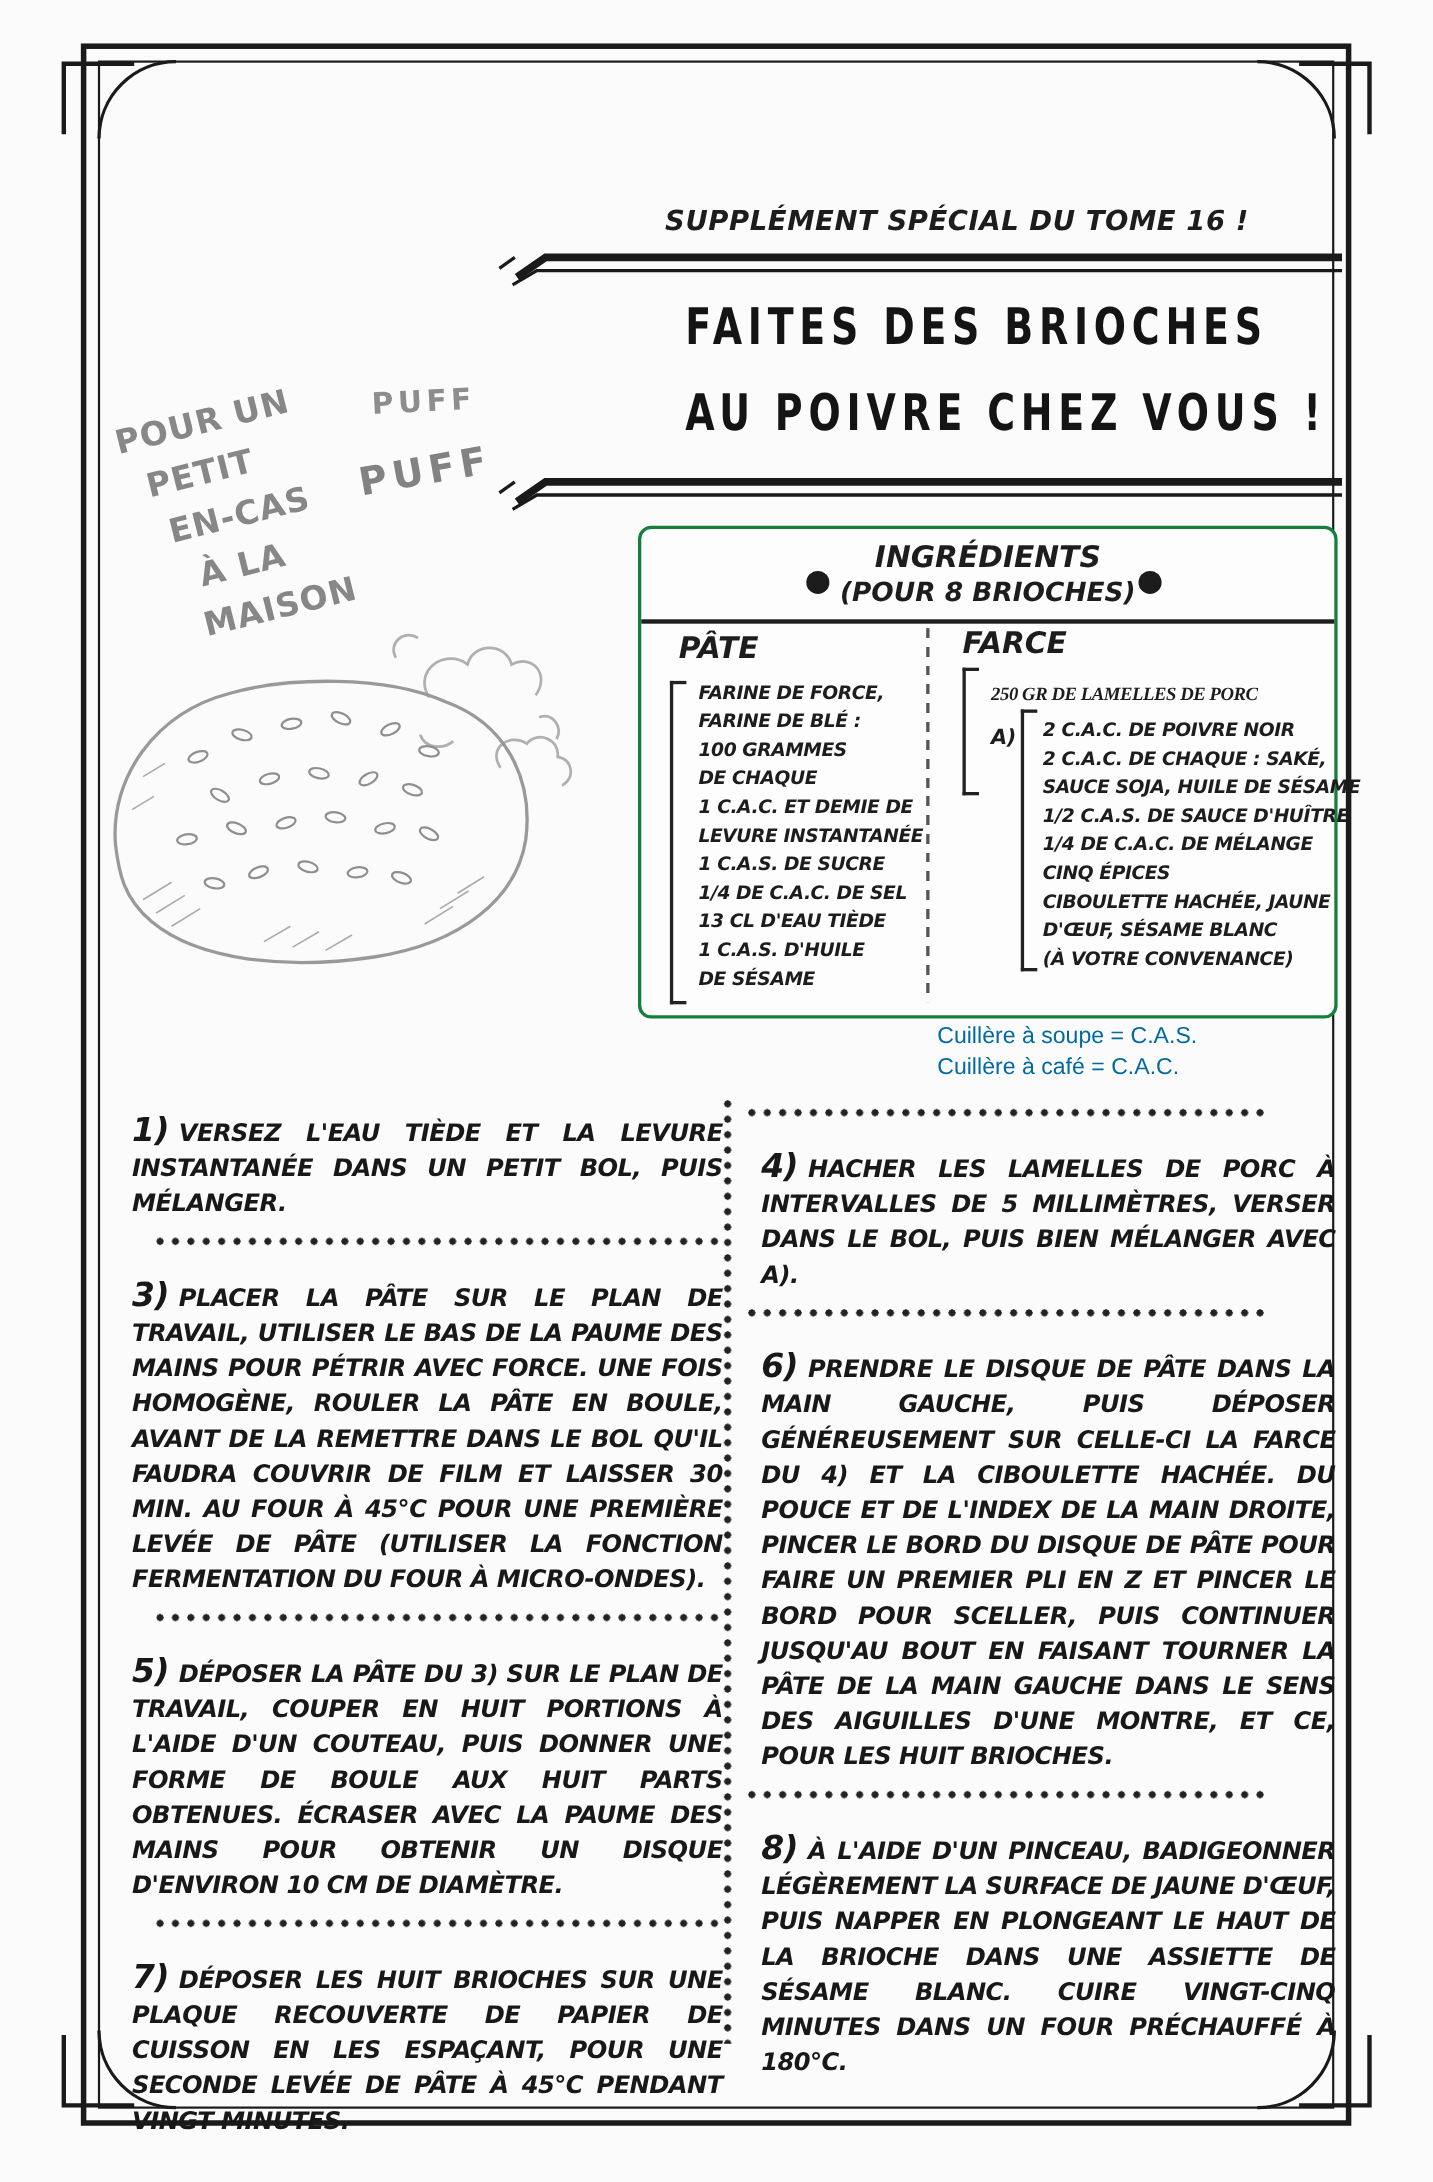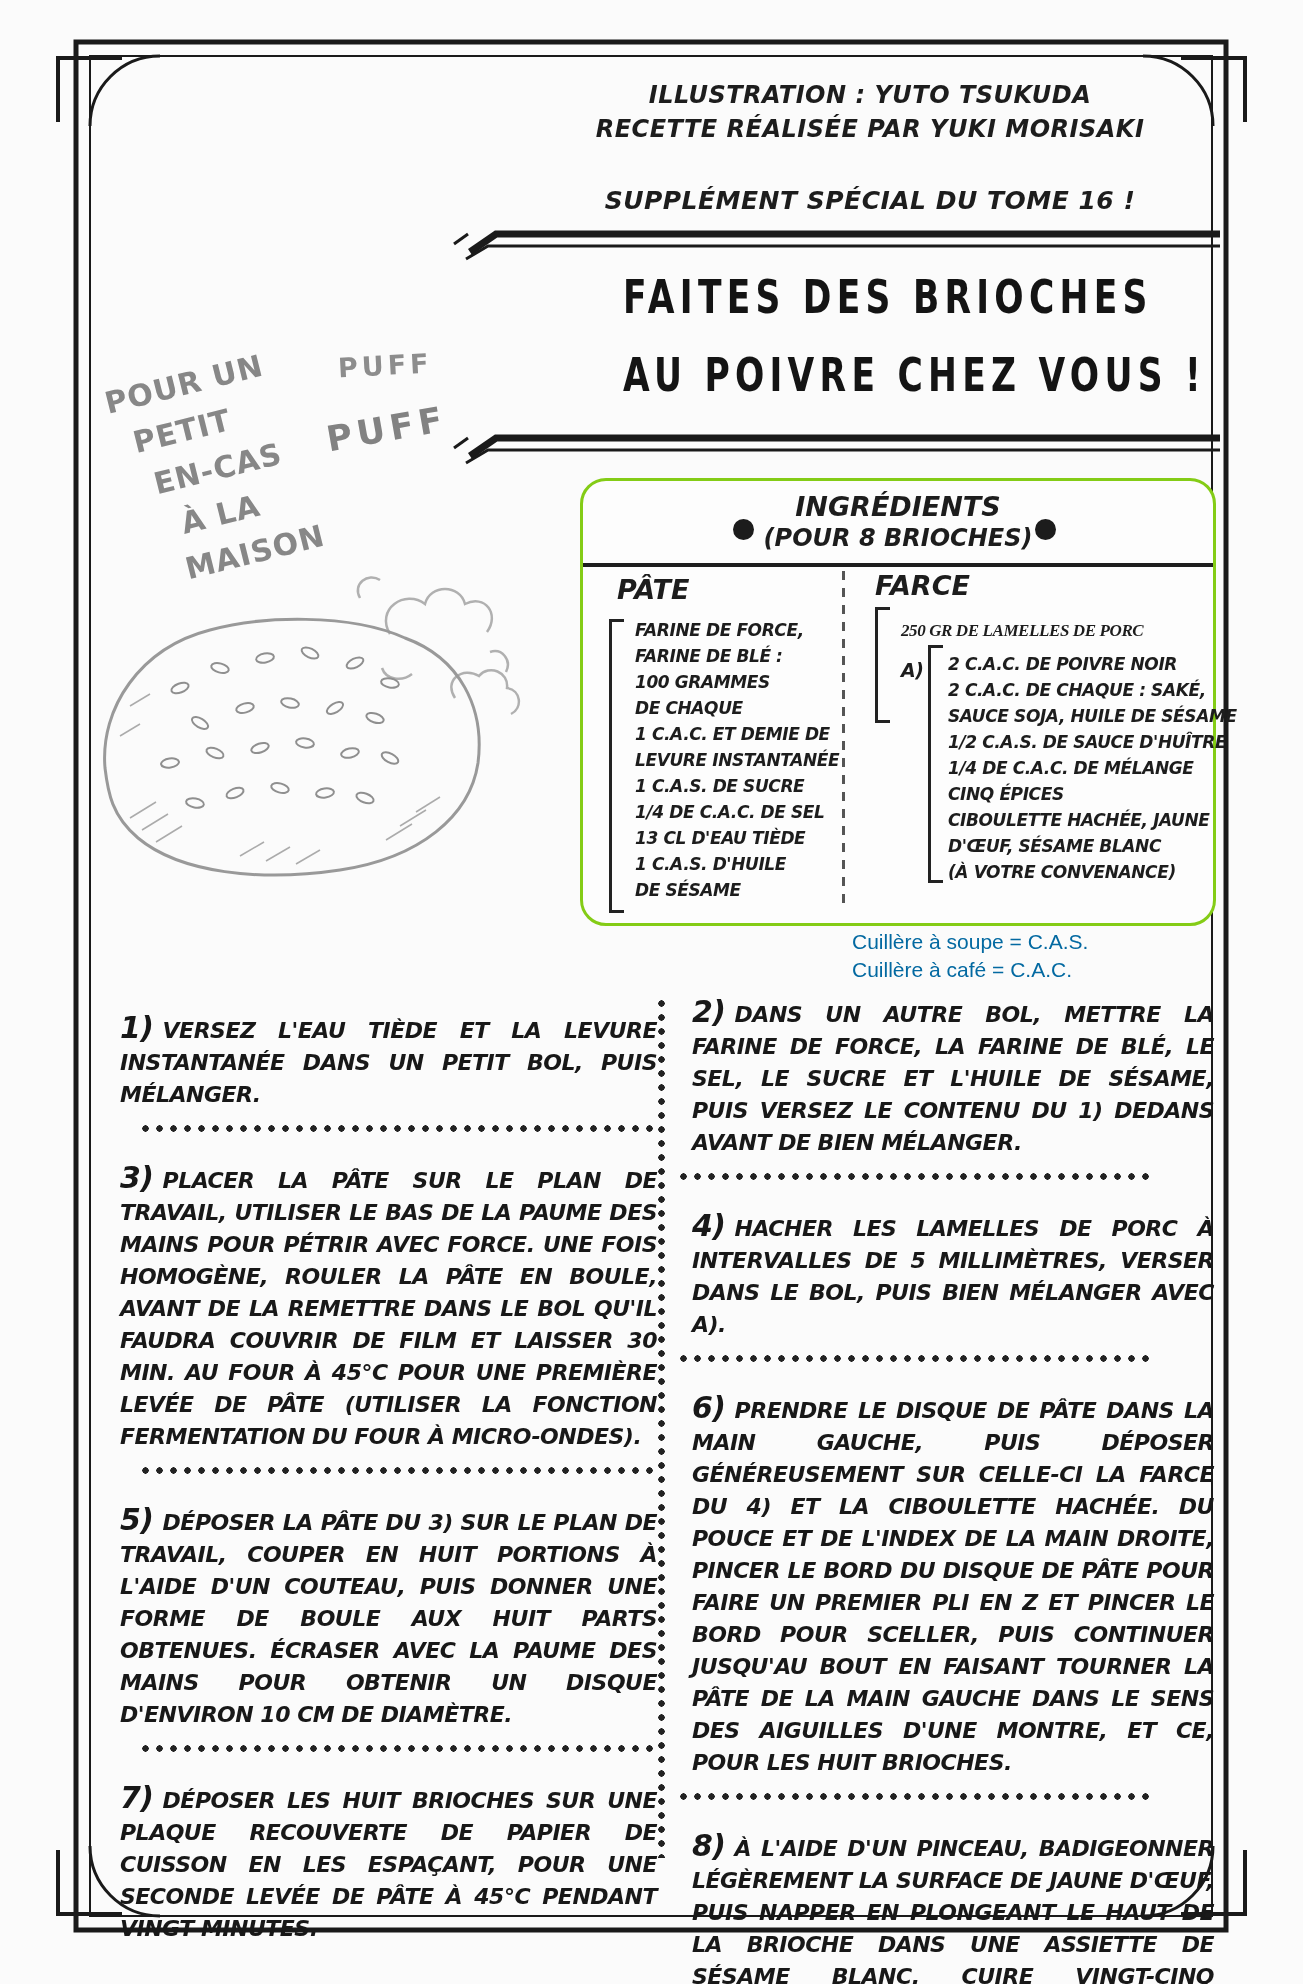--- a/index.html
+++ b/index.html
@@ -22,21 +22,21 @@
   
   .hand{left:100px;top:382px;transform:rotate(-14deg);transform-origin:0 0;
         color:#878787;font:600 30px/45px "DejaVu Sans",sans-serif;letter-spacing:1px;}
   .hand div{white-space:nowrap;}
   .puff1{left:338px;top:352px;color:#8d8d8d;font:700 27px/27px "DejaVu Sans",sans-serif;
          letter-spacing:4px;transform:rotate(-3deg);}
   .puff2{left:326px;top:412px;color:#828282;font:700 35px/35px "DejaVu Sans",sans-serif;
          letter-spacing:5px;transform:rotate(-10deg);}
 
   
-  .ingbox{left:580px;top:478px;width:630px;height:442px;border:3px solid #84cc16;border-radius:26px;background:#fdfdfd;}
+  .ingbox{left:580px;top:478px;width:630px;height:442px;border:3px solid #15803d;border-radius:12px;background:#fdfdfd;}
   .ing-h1{left:0;top:10px;width:100%;text-align:center;font:italic 700 27px/32px "DejaVu Sans",sans-serif;}
   .ing-h2{left:0;top:42px;width:100%;text-align:center;font:italic 700 24px/30px "DejaVu Sans",sans-serif;}
   .dot{width:21px;height:21px;border-radius:50%;background:#1c1c1c;top:38px;}
   .ing-rule{left:0;top:82px;width:100%;height:4px;background:#1e1e1e;}
   .col-title{font:italic 700 27px/30px "DejaVu Sans",sans-serif;}
   .ing-item{font:italic 700 17px/26px "DejaVu Sans",sans-serif;letter-spacing:-.4px;white-space:nowrap;}
   .bracket{width:12px;border-left:3px solid #222;border-top:3px solid #222;border-bottom:3px solid #222;}
   .vdash{left:259px;top:90px;width:3px;height:340px;
          background:repeating-linear-gradient(#555 0 9px,transparent 9px 17px);}
 
@@ -66,24 +66,20 @@
     <path d="M 160 56 A 70 70 0 0 0 90 126" fill="none" stroke="#1a1a1a" stroke-width="3"></path>
     <path d="M 1213 126 A 70 70 0 0 0 1143 56" fill="none" stroke="#1a1a1a" stroke-width="3"></path>
     <path d="M 1143 1916 A 70 70 0 0 0 1213 1846" fill="none" stroke="#1a1a1a" stroke-width="3"></path>
     <path d="M 90 1846 A 70 70 0 0 0 160 1916" fill="none" stroke="#1a1a1a" stroke-width="3"></path>
     <path d="M 58 122 V 58 H 122" fill="none" stroke="#1a1a1a" stroke-width="4"></path>
     <path d="M 1181 58 H 1245 V 122" fill="none" stroke="#1a1a1a" stroke-width="4"></path>
     <path d="M 1245 1850 V 1914 H 1181" fill="none" stroke="#1a1a1a" stroke-width="4"></path>
     <path d="M 122 1914 H 58 V 1850" fill="none" stroke="#1a1a1a" stroke-width="4"></path>
   </svg>
 
-  <div class="abs credits">
-    <div>ILLUSTRATION : YUTO TSUKUDA</div>
-    <div>RECETTE RÉALISÉE PAR YUKI MORISAKI</div>
-  </div>
 
   <div class="abs supplement">SUPPLÉMENT SPÉCIAL DU TOME 16 !</div>
 
   <svg class="abs" width="770" height="36" viewBox="0 0 770 36" style="left:452px;top:226px;">
     <path d="M 768 8 H 44 L 18 26" fill="none" stroke="#1a1a1a" stroke-width="7"></path>
     <path d="M 768 20 H 36 L 14 33" fill="none" stroke="#1a1a1a" stroke-width="3"></path>
     <path d="M 16 8 L 2 18" fill="none" stroke="#1a1a1a" stroke-width="3"></path>
   </svg>
 
   <div class="abs title">
@@ -208,21 +204,20 @@
     <p class="step"><span class="stepnum">1)</span><span>VERSEZ L'EAU TIÈDE ET LA LEVURE INSTANTANÉE DANS UN PETIT BOL, PUIS MÉLANGER.</span></p>
     <div class="dots-h"></div>
     <p class="step"><span class="stepnum">3)</span><span>PLACER LA PÂTE SUR LE PLAN DE TRAVAIL, UTILISER LE BAS DE LA PAUME DES MAINS POUR PÉTRIR AVEC FORCE. UNE FOIS HOMOGÈNE, ROULER LA PÂTE EN BOULE, AVANT DE LA REMETTRE DANS LE BOL QU'IL FAUDRA COUVRIR DE FILM ET LAISSER 30 MIN. AU FOUR À 45°C POUR UNE PREMIÈRE LEVÉE DE PÂTE (UTILISER LA FONCTION FERMENTATION DU FOUR À MICRO-ONDES).</span></p>
     <div class="dots-h"></div>
     <p class="step"><span class="stepnum">5)</span><span>DÉPOSER LA PÂTE DU 3) SUR LE PLAN DE TRAVAIL, COUPER EN HUIT PORTIONS À L'AIDE D'UN COUTEAU, PUIS DONNER UNE FORME DE BOULE AUX HUIT PARTS OBTENUES. ÉCRASER AVEC LA PAUME DES MAINS POUR OBTENIR UN DISQUE D'ENVIRON 10 CM DE DIAMÈTRE.</span></p>
     <div class="dots-h"></div>
     <p class="step"><span class="stepnum">7)</span><span>DÉPOSER LES HUIT BRIOCHES SUR UNE PLAQUE RECOUVERTE DE PAPIER DE CUISSON EN LES ESPAÇANT, POUR UNE SECONDE LEVÉE DE PÂTE À 45°C PENDANT VINGT MINUTES.</span></p>
   </div>
 
   <div class="abs stepcol col-right" style="left:680px;top:996px;width:534px;">
-    <p class="step"><span class="stepnum">2)</span><span>DANS UN AUTRE BOL, METTRE LA FARINE DE FORCE, LA FARINE DE BLÉ, LE SEL, LE SUCRE ET L'HUILE DE SÉSAME, PUIS VERSEZ LE CONTENU DU 1) DEDANS AVANT DE BIEN MÉLANGER.</span></p>
     <div class="dots-h"></div>
     <p class="step"><span class="stepnum">4)</span><span>HACHER LES LAMELLES DE PORC À INTERVALLES DE 5 MILLIMÈTRES, VERSER DANS LE BOL, PUIS BIEN MÉLANGER AVEC A).</span></p>
     <div class="dots-h"></div>
     <p class="step"><span class="stepnum">6)</span><span>PRENDRE LE DISQUE DE PÂTE DANS LA MAIN GAUCHE, PUIS DÉPOSER GÉNÉREUSEMENT SUR CELLE-CI LA FARCE DU 4) ET LA CIBOULETTE HACHÉE. DU POUCE ET DE L'INDEX DE LA MAIN DROITE, PINCER LE BORD DU DISQUE DE PÂTE POUR FAIRE UN PREMIER PLI EN Z ET PINCER LE BORD POUR SCELLER, PUIS CONTINUER JUSQU'AU BOUT EN FAISANT TOURNER LA PÂTE DE LA MAIN GAUCHE DANS LE SENS DES AIGUILLES D'UNE MONTRE, ET CE, POUR LES HUIT BRIOCHES.</span></p>
     <div class="dots-h"></div>
     <p class="step"><span class="stepnum">8)</span><span>À L'AIDE D'UN PINCEAU, BADIGEONNER LÉGÈREMENT LA SURFACE DE JAUNE D'ŒUF, PUIS NAPPER EN PLONGEANT LE HAUT DE LA BRIOCHE DANS UNE ASSIETTE DE SÉSAME BLANC. CUIRE VINGT-CINQ MINUTES DANS UN FOUR PRÉCHAUFFÉ À 180°C.</span></p>
   </div>
 
 </div>
 

